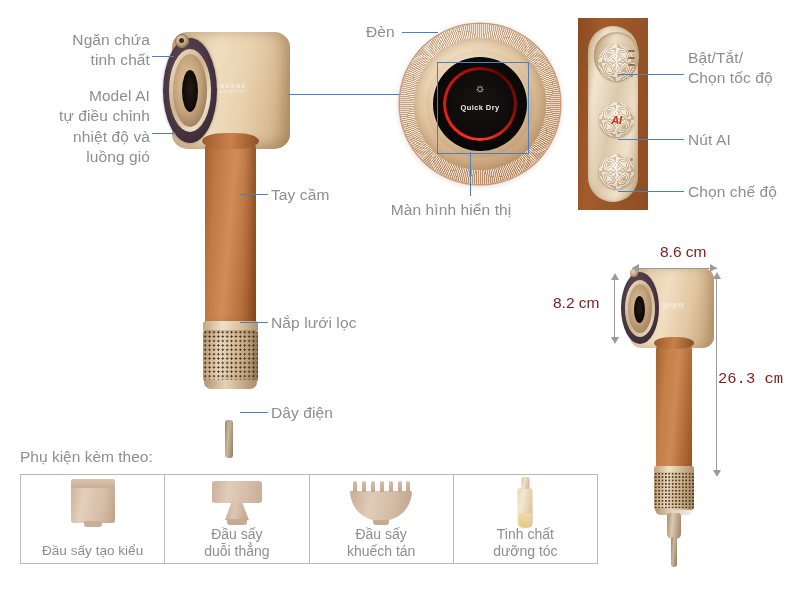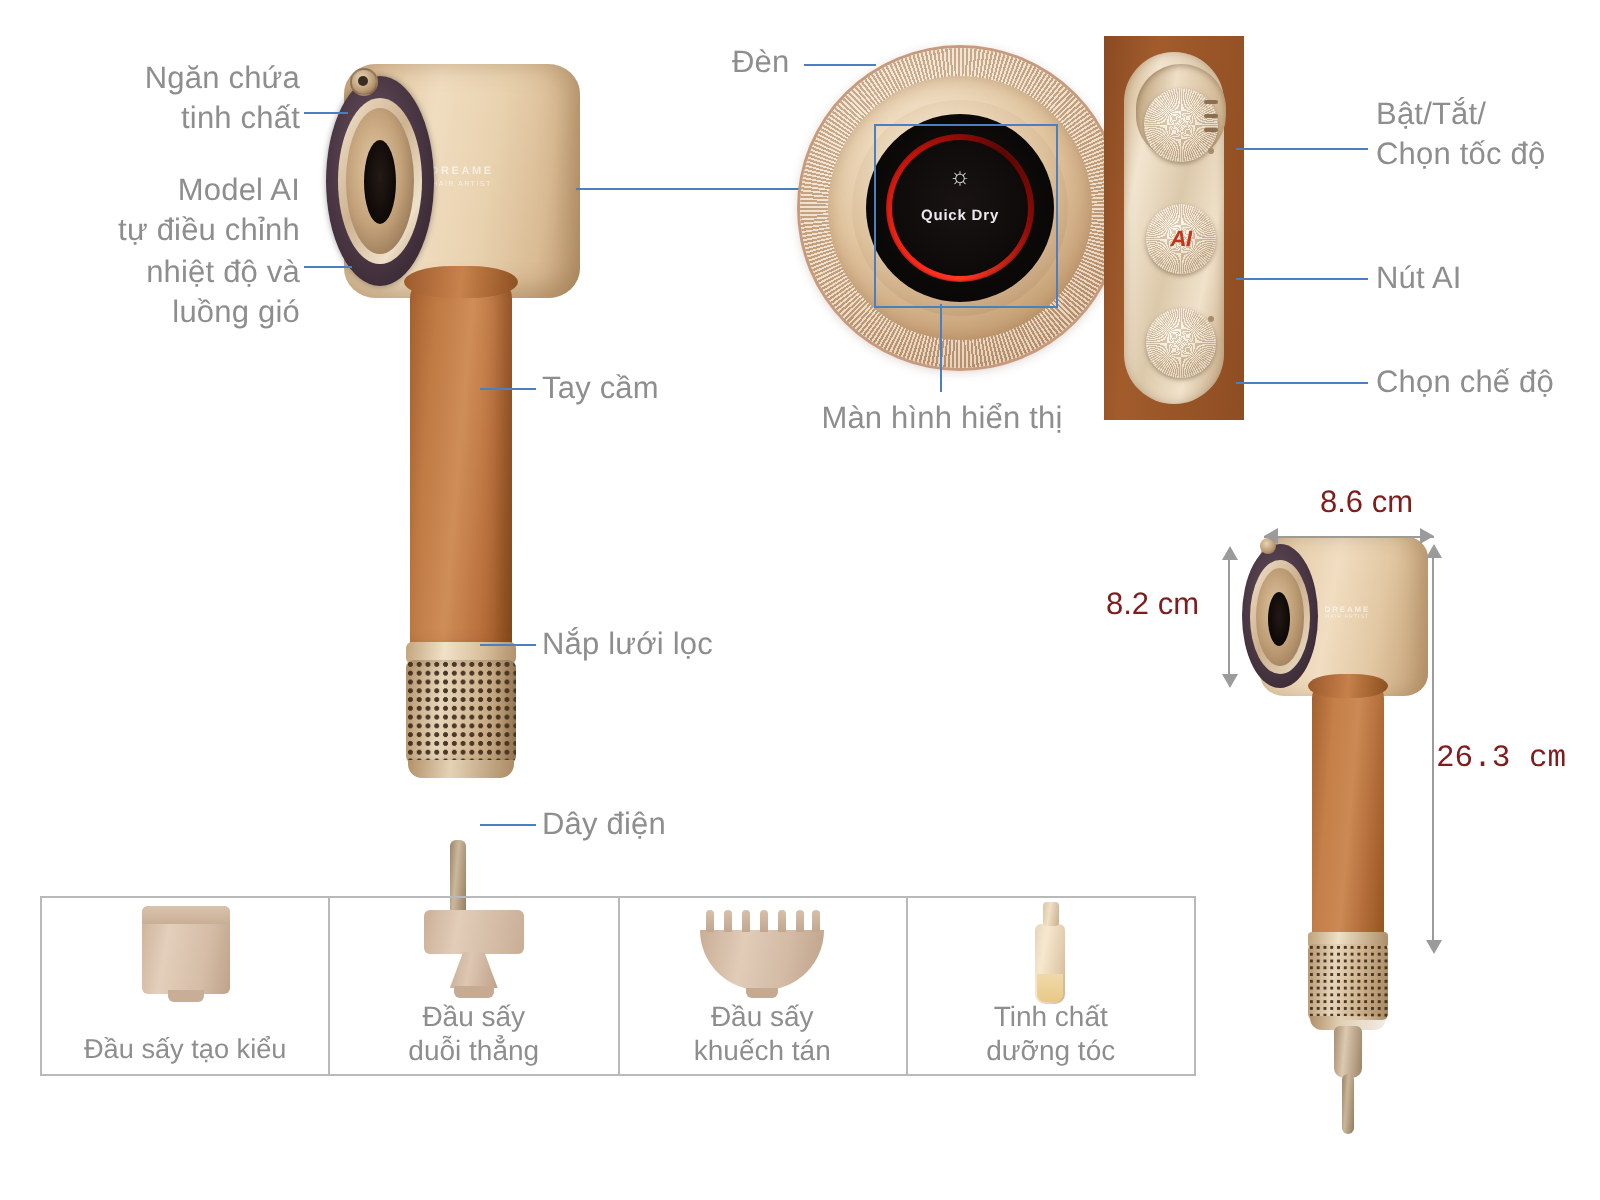--- a/index.html
+++ b/index.html
@@ -127,21 +127,21 @@
     font-size:12px;color:#f2eef0;line-height:1;
   }
   .screenTxt{
     position:absolute;left:50%;top:49%;transform:translateX(-50%);
     font-size:7.5px;color:#ece9ee;letter-spacing:.4px;white-space:nowrap;font-weight:700;
   }
   .selBox{position:absolute;border:1.4px solid #4a7fc1;}
 
   
   #ctrlPanel{
-    position:absolute;left:552px;top:18px;width:70px;height:192px;
+    position:absolute;left:578px;top:18px;width:70px;height:192px;
     background:linear-gradient(96deg,#8a4a22 0%,#a25c2c 30%,#8e4d22 100%);
   }
   .ctrlPill{
     position:absolute;left:10px;top:8px;width:50px;height:176px;border-radius:25px;
     background:linear-gradient(102deg,#cdb189 0%,#f2e5d0 22%,#dcc9ab 50%,#f0e2cb 74%,#c2a57f 100%);
     box-shadow:inset 0 0 5px rgba(140,105,70,.45);
   }
   .knob{
     position:absolute;border-radius:50%;
     background:
@@ -365,21 +365,21 @@
     <div class="screenTxt">Quick Dry</div>
   </div>
 </div>
 
 <div class="selBox" style="left:437px;top:62px;width:90px;height:90px;"></div>
 
 <div class="lbl l" style="left:366px;top:22px;">Đèn</div>
 <div class="line" style="left:402px;top:32px;width:36px;"></div>
 
 <div class="vline" style="left:470px;top:152px;height:44px;"></div>
-<div class="lbl c" style="left:400px;top:200px;width:142px;">Màn hình hiển thị</div>
+<div class="lbl c" style="left:380px;top:200px;width:142px;">Màn hình hiển thị</div>
 
 <div id="ctrlPanel">
   <div class="ctrlPill">
     <div class="knobSlot"></div>
     <div class="knob" id="knobPower"></div>
     <div class="tick" style="left:40px;top:24px;width:7px;height:1.6px;"></div>
     <div class="tick" style="left:40px;top:31px;width:7px;height:1.6px;"></div>
     <div class="tick" style="left:40px;top:38px;width:7px;height:1.6px;"></div>
     <div class="dotInd" style="left:42px;top:48px;"></div>
 
@@ -434,20 +434,21 @@
 <div class="dimLine" style="left:614px;top:278px;width:1.3px;height:62px;"></div>
 <div class="arw" style="left:610.5px;top:273px;border-left:4.5px solid transparent;border-right:4.5px solid transparent;border-bottom:7px solid #9b9b9b;"></div>
 <div class="arw" style="left:610.5px;top:337px;border-left:4.5px solid transparent;border-right:4.5px solid transparent;border-top:7px solid #9b9b9b;"></div>
 
 <div class="dimTxt" style="left:718px;top:370px;font-family:Liberation Mono, monospace;">26.3 cm</div>
 <div class="dimLine" style="left:716px;top:277px;width:1.3px;height:196px;"></div>
 <div class="arw" style="left:712.5px;top:272px;border-left:4.5px solid transparent;border-right:4.5px solid transparent;border-bottom:7px solid #9b9b9b;"></div>
 <div class="arw" style="left:712.5px;top:470px;border-left:4.5px solid transparent;border-right:4.5px solid transparent;border-top:7px solid #9b9b9b;"></div>
 
 <div id="accSection">
+  <div id="accTitle">Phụ kiện kèm theo:</div>
   <div id="accGrid">
 
 
     <div class="accCell">
       <div class="accImg">
           <div class="a-style"></div>
         </div>
       <div class="accTxt">Đầu sấy
 tạo kiểu</div>
     </div>

